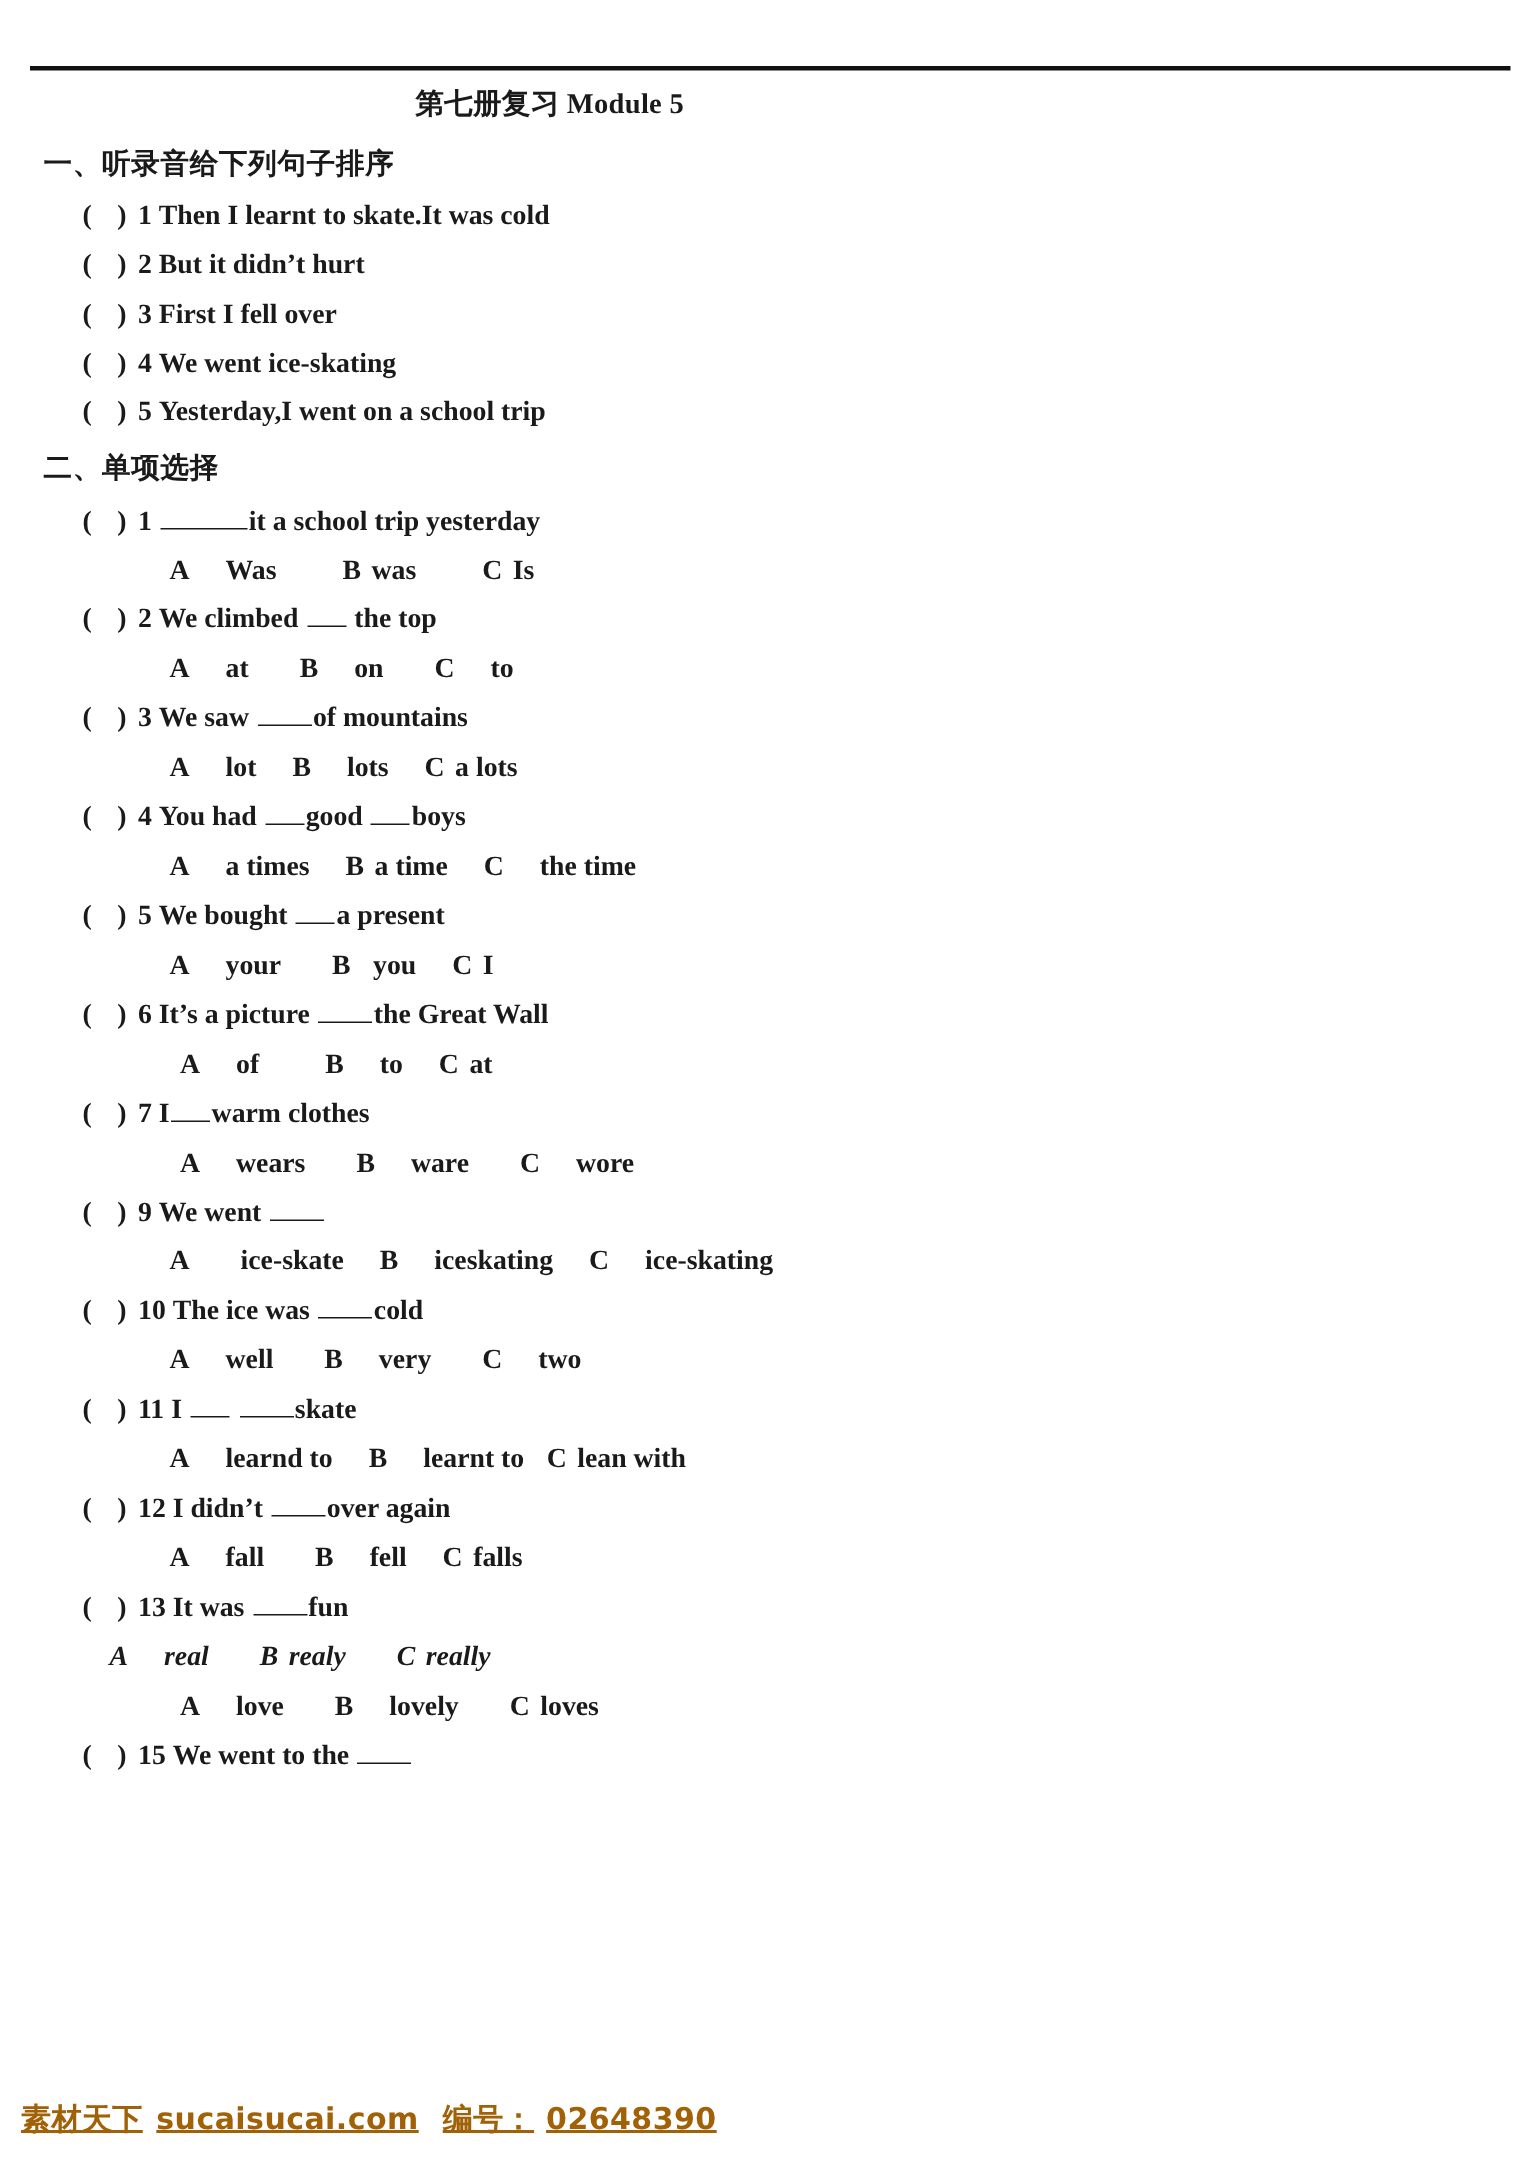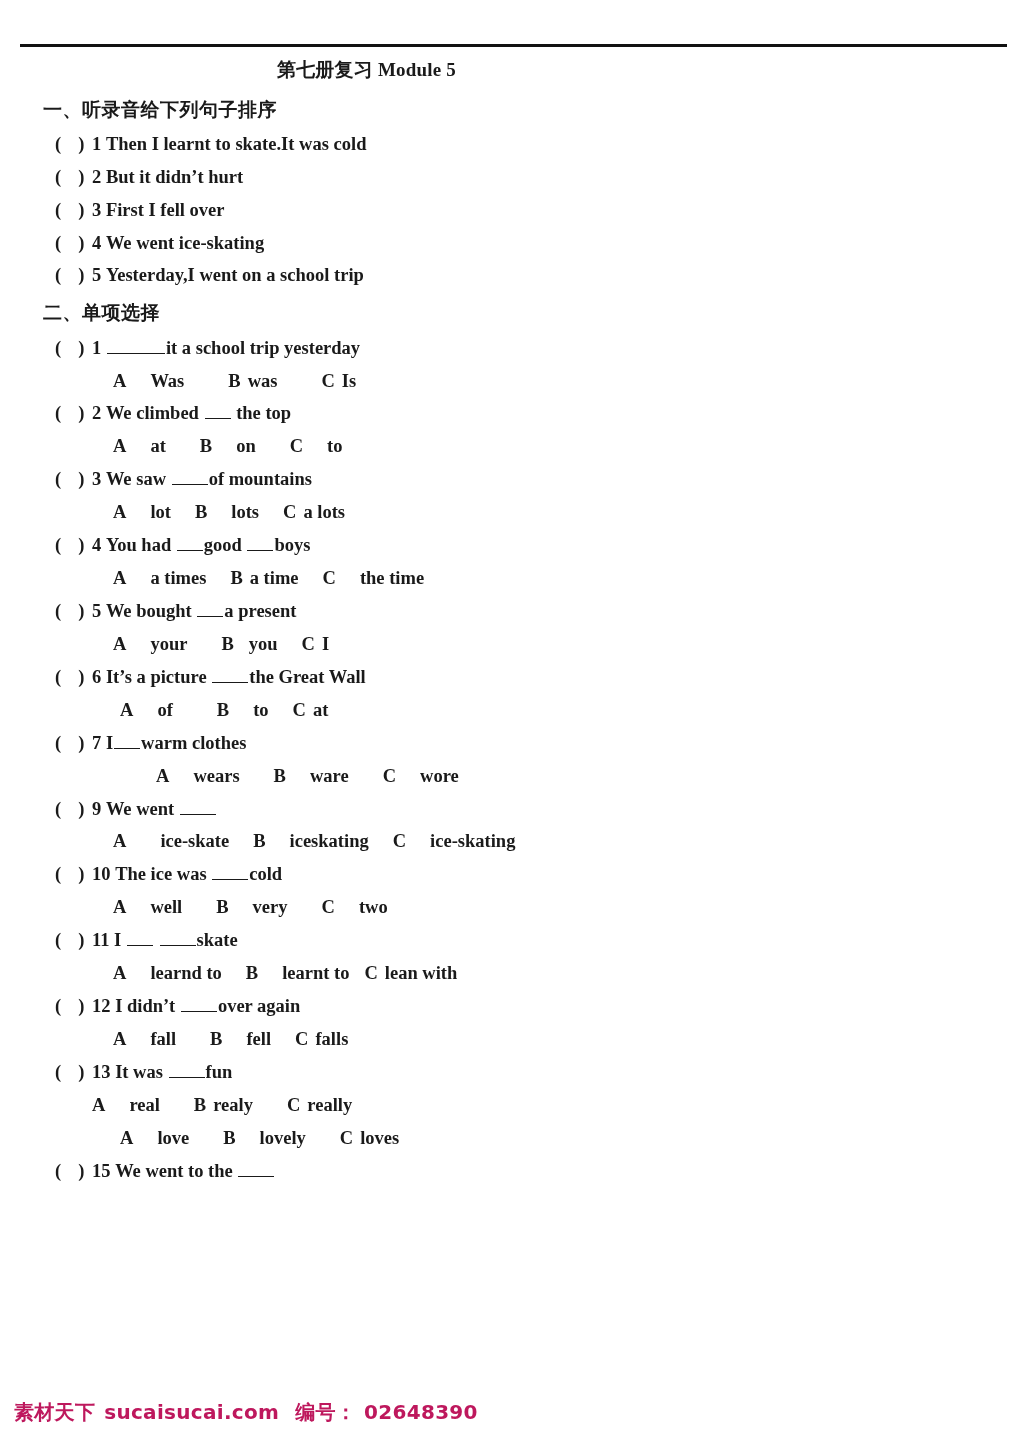--- a/index.html
+++ b/index.html
@@ -47,21 +47,21 @@
     letter-spacing: 0.2px;
     margin: 0 0 8px 0;
     padding-right: 86px;
     line-height: 1.5;
   }
 
   .section-heading {
     font-size: 19px;
     font-weight: 700;
     margin: 4px 0 2px 0;
-    padding-left: 43px;
+    padding-left: 29px;
     line-height: 1.75;
     letter-spacing: 0.5px;
   }
 
   .q-list {
     margin: 0;
     padding: 0;
     list-style: none;
   }
 
@@ -113,23 +113,24 @@
   .sp5 { display: inline-block; width: 44px; }
 
   
   .footer {
     position: absolute;
     left: 14px;
     bottom: 16px;
     font-family: "DejaVu Sans", "Liberation Sans", sans-serif;
     font-size: 20px;
     font-weight: 700;
-    color: #be185d;
+    color: #a16207;
     letter-spacing: 0.3px;
     white-space: nowrap;
+    text-decoration: underline;
   }
   .footer .fsite { margin-left: 9px; }
   .footer .flabel { margin-left: 16px; }
   .footer .fnum { margin-left: 8px; }
 </style>
 </head>
 <body>
 
 <div class="page">
 
@@ -207,21 +208,21 @@
       <div class="q-item">
         <span class="paren">(<span class="gap"></span>)</span><span class="q-num">6</span>&nbsp;<span class="q-text">It’s a picture</span>&nbsp;<span class="blank w4"></span><span class="q-text">the Great Wall</span>
       </div>
       <div class="opts" style="padding-left:120px;">
         <span class="opt-letter">A</span><span class="sp3"></span><span class="opt-val">of</span><span class="sp5"></span><span class="opt-letter">B</span><span class="sp3"></span><span class="opt-val">to</span><span class="sp3"></span><span class="opt-letter">C</span><span class="sp1"></span><span class="opt-val">at</span>
       </div>
 
       <div class="q-item">
         <span class="paren">(<span class="gap"></span>)</span><span class="q-num">7</span>&nbsp;<span class="q-text">I</span><span class="blank w3"></span><span class="q-text">warm clothes</span>
       </div>
-      <div class="opts" style="padding-left:120px;margin-left:36px;">
+      <div class="opts" style="padding-left:120px;">
         <span class="opt-letter">A</span><span class="sp3"></span><span class="opt-val">wears</span><span class="sp4"></span><span class="opt-letter">B</span><span class="sp3"></span><span class="opt-val">ware</span><span class="sp4"></span><span class="opt-letter">C</span><span class="sp3"></span><span class="opt-val">wore</span>
       </div>
 
 
       <div class="q-item">
         <span class="paren">(<span class="gap"></span>)</span><span class="q-num">9</span>&nbsp;<span class="q-text">We went</span>&nbsp;<span class="blank w4"></span>
       </div>
       <div class="opts">
         <span class="opt-letter">A</span><span class="sp4"></span><span class="opt-val">ice-skate</span><span class="sp3"></span><span class="opt-letter">B</span><span class="sp3"></span><span class="opt-val">iceskating</span><span class="sp3"></span><span class="opt-letter">C</span><span class="sp3"></span><span class="opt-val">ice-skating</span>
       </div>
@@ -243,21 +244,21 @@
       <div class="q-item">
         <span class="paren">(<span class="gap"></span>)</span><span class="q-num">12</span>&nbsp;<span class="q-text">I didn’t</span>&nbsp;<span class="blank w4"></span><span class="q-text">over again</span>
       </div>
       <div class="opts">
         <span class="opt-letter">A</span><span class="sp3"></span><span class="opt-val">fall</span><span class="sp4"></span><span class="opt-letter">B</span><span class="sp3"></span><span class="opt-val">fell</span><span class="sp3"></span><span class="opt-letter">C</span><span class="sp1"></span><span class="opt-val">falls</span>
       </div>
 
       <div class="q-item">
         <span class="paren">(<span class="gap"></span>)</span><span class="q-num">13</span>&nbsp;<span class="q-text">It was</span>&nbsp;<span class="blank w4"></span><span class="q-text">fun</span>
       </div>
-      <div class="opts" style="padding-left:92px;">
+      <div class="opts" style="padding-left:73px;font-style:italic;">
         <span class="opt-letter">A</span><span class="sp3"></span><span class="opt-val">real</span><span class="sp4"></span><span class="opt-letter">B</span><span class="sp1"></span><span class="opt-val">realy</span><span class="sp4"></span><span class="opt-letter">C</span><span class="sp1"></span><span class="opt-val">really</span>
       </div>
 
       <div class="opts" style="padding-left:120px;">
         <span class="opt-letter">A</span><span class="sp3"></span><span class="opt-val">love</span><span class="sp4"></span><span class="opt-letter">B</span><span class="sp3"></span><span class="opt-val">lovely</span><span class="sp4"></span><span class="opt-letter">C</span><span class="sp1"></span><span class="opt-val">loves</span>
       </div>
 
       <div class="q-item">
         <span class="paren">(<span class="gap"></span>)</span><span class="q-num">15</span>&nbsp;<span class="q-text">We went to the</span>&nbsp;<span class="blank w4"></span>
       </div>

